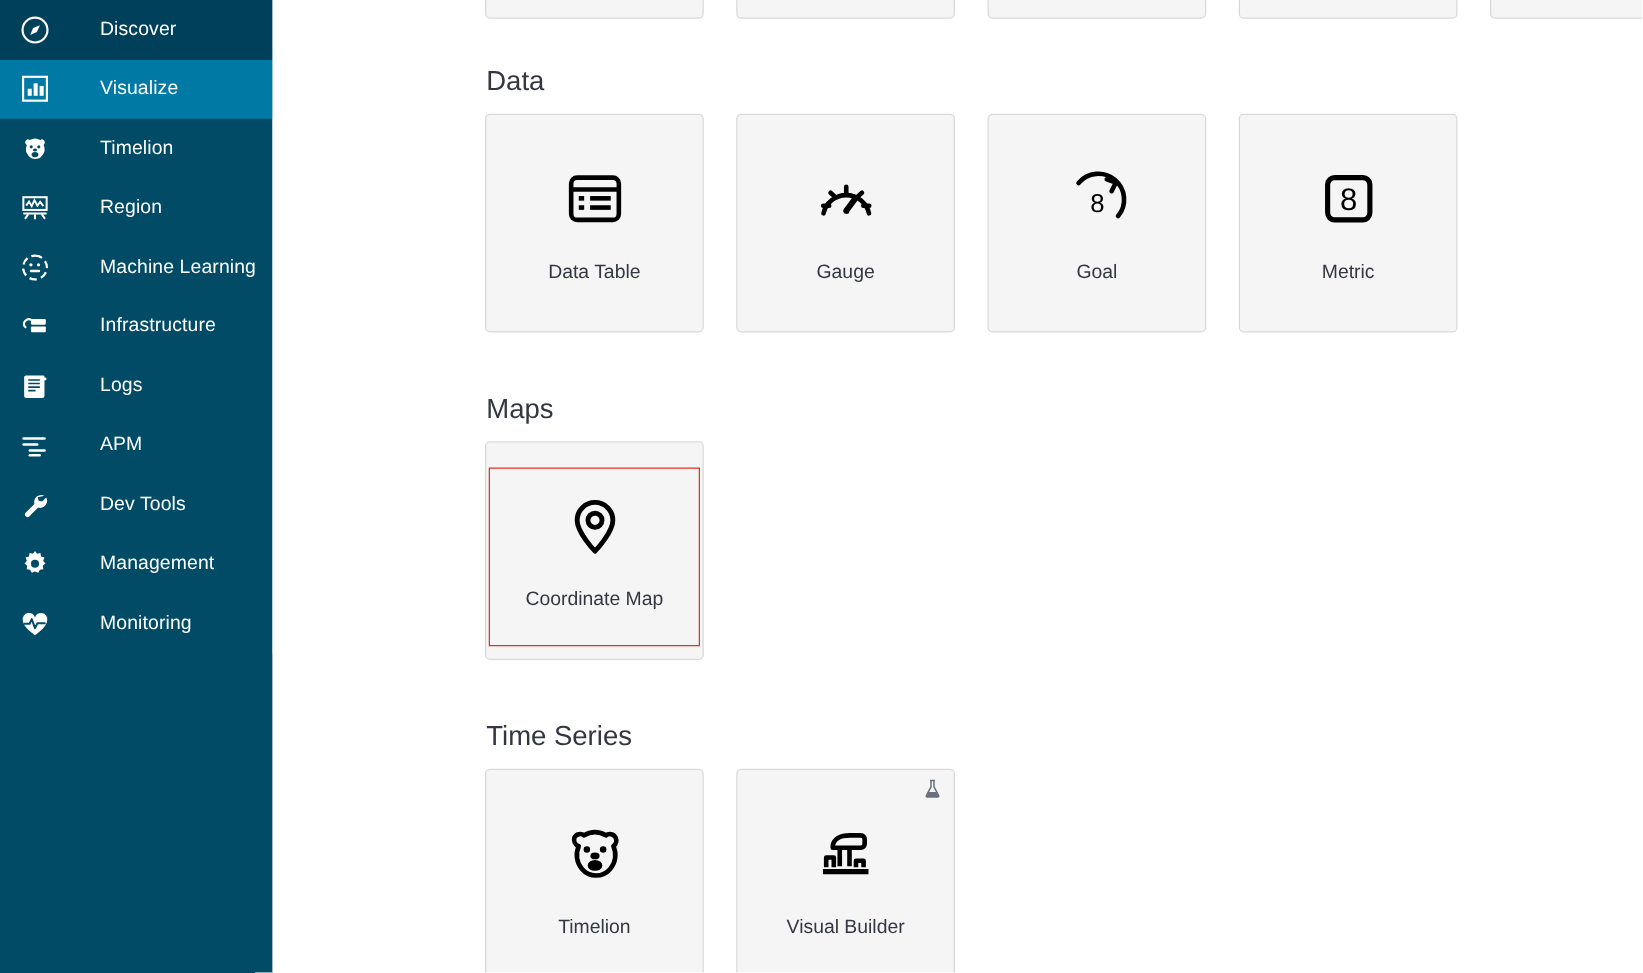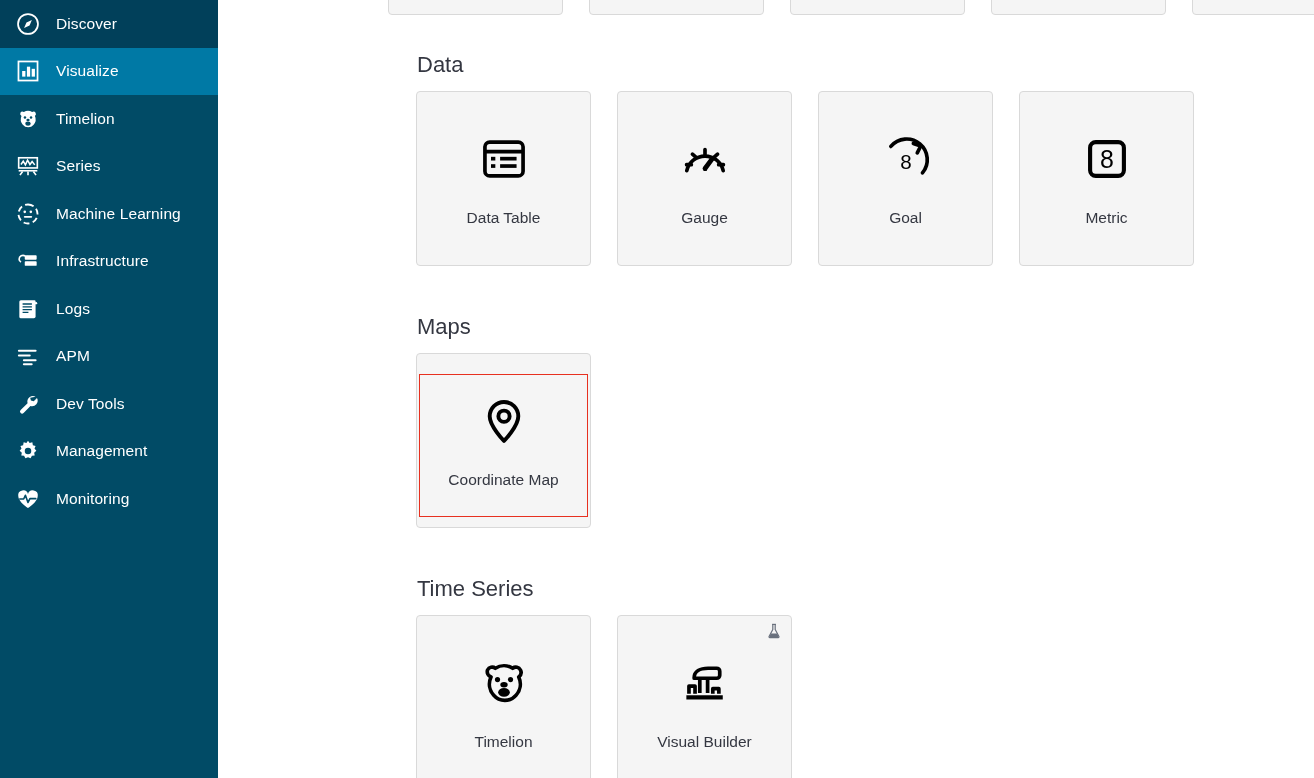--- a/index.html
+++ b/index.html
@@ -17,20 +17,21 @@
     background: #014b66;
     flex: 0 0 218px;
     display: flex; flex-direction: column;
   }
   .nav-item {
     height: 47.5px;
     display: flex; align-items: center;
     color: #ffffff;
     cursor: pointer;
     flex: 0 0 auto;
+    gap: 24px;
   }
   .nav-item.first { background: #01405a; }
   .nav-item.active { background: #0079a5; }
   .nav-icon {
     width: 56px;
     display: flex; align-items: center; justify-content: center;
     flex: 0 0 56px;
   }
   .nav-icon svg { display: block; }
   .nav-label {
@@ -50,21 +51,21 @@
     overflow: hidden;
     padding-left: 170px;
   }
 
   .section-title {
     font-size: 22px;
     color: #343741;
     font-weight: 400;
     margin: 0 0 13px 1px;
   }
-  .section { margin-bottom: 0; margin-left: 28px; }
+  .section { margin-bottom: 0; }
   .cards { display: flex; gap: 26px; }
 
   .card {
     width: 175px; height: 175px;
     background: #f5f5f5;
     border: 1px solid #d9d9d9;
     border-radius: 4px;
     display: flex;
     flex-direction: column;
     align-items: center;
@@ -164,21 +165,21 @@
 
     <div class="nav-item">
       <span class="nav-icon">
         <svg width="26" height="26" viewBox="0 0 24 24">
           <rect x="3.4" y="4.4" width="17.2" height="9.4" fill="none" stroke="#fff" stroke-width="1.5"></rect>
           <path d="M5.5 10.6 L7.6 7.6 L9.6 11 L11.6 6.6 L13.8 10.6 L15.8 7.8 L18.2 11" fill="none" stroke="#fff" stroke-width="1.4"></path>
           <path d="M3.4 16.4 H20.6" stroke="#fff" stroke-width="1.5"></path>
           <path d="M7 17 L4.6 20.4 M12 17 V20.6 M17 17 L19.4 20.4" stroke="#fff" stroke-width="1.5"></path>
         </svg>
       </span>
-      <span class="nav-label">Series</span>
+      <span class="nav-label">Region</span>
     </div>
 
     <div class="nav-item">
       <span class="nav-icon">
         <svg width="26" height="26" viewBox="0 0 24 24" fill="none" stroke="#fff" stroke-width="1.7">
           <path d="M12 3.2 a8.8 8.8 0 0 1 8.8 8.8 a8.8 8.8 0 0 1 -8.8 8.8 a8.8 8.8 0 0 1 -8.8 -8.8 a8.8 8.8 0 0 1 8.8 -8.8 Z" stroke-dasharray="5.5 3.2"></path>
           <circle cx="9" cy="10" r="1.2" fill="#fff" stroke="none"></circle>
           <circle cx="14.6" cy="10" r="1.2" fill="#fff" stroke="none"></circle>
           <path d="M9 14.6 h6" stroke-linecap="round"></path>
         </svg>

